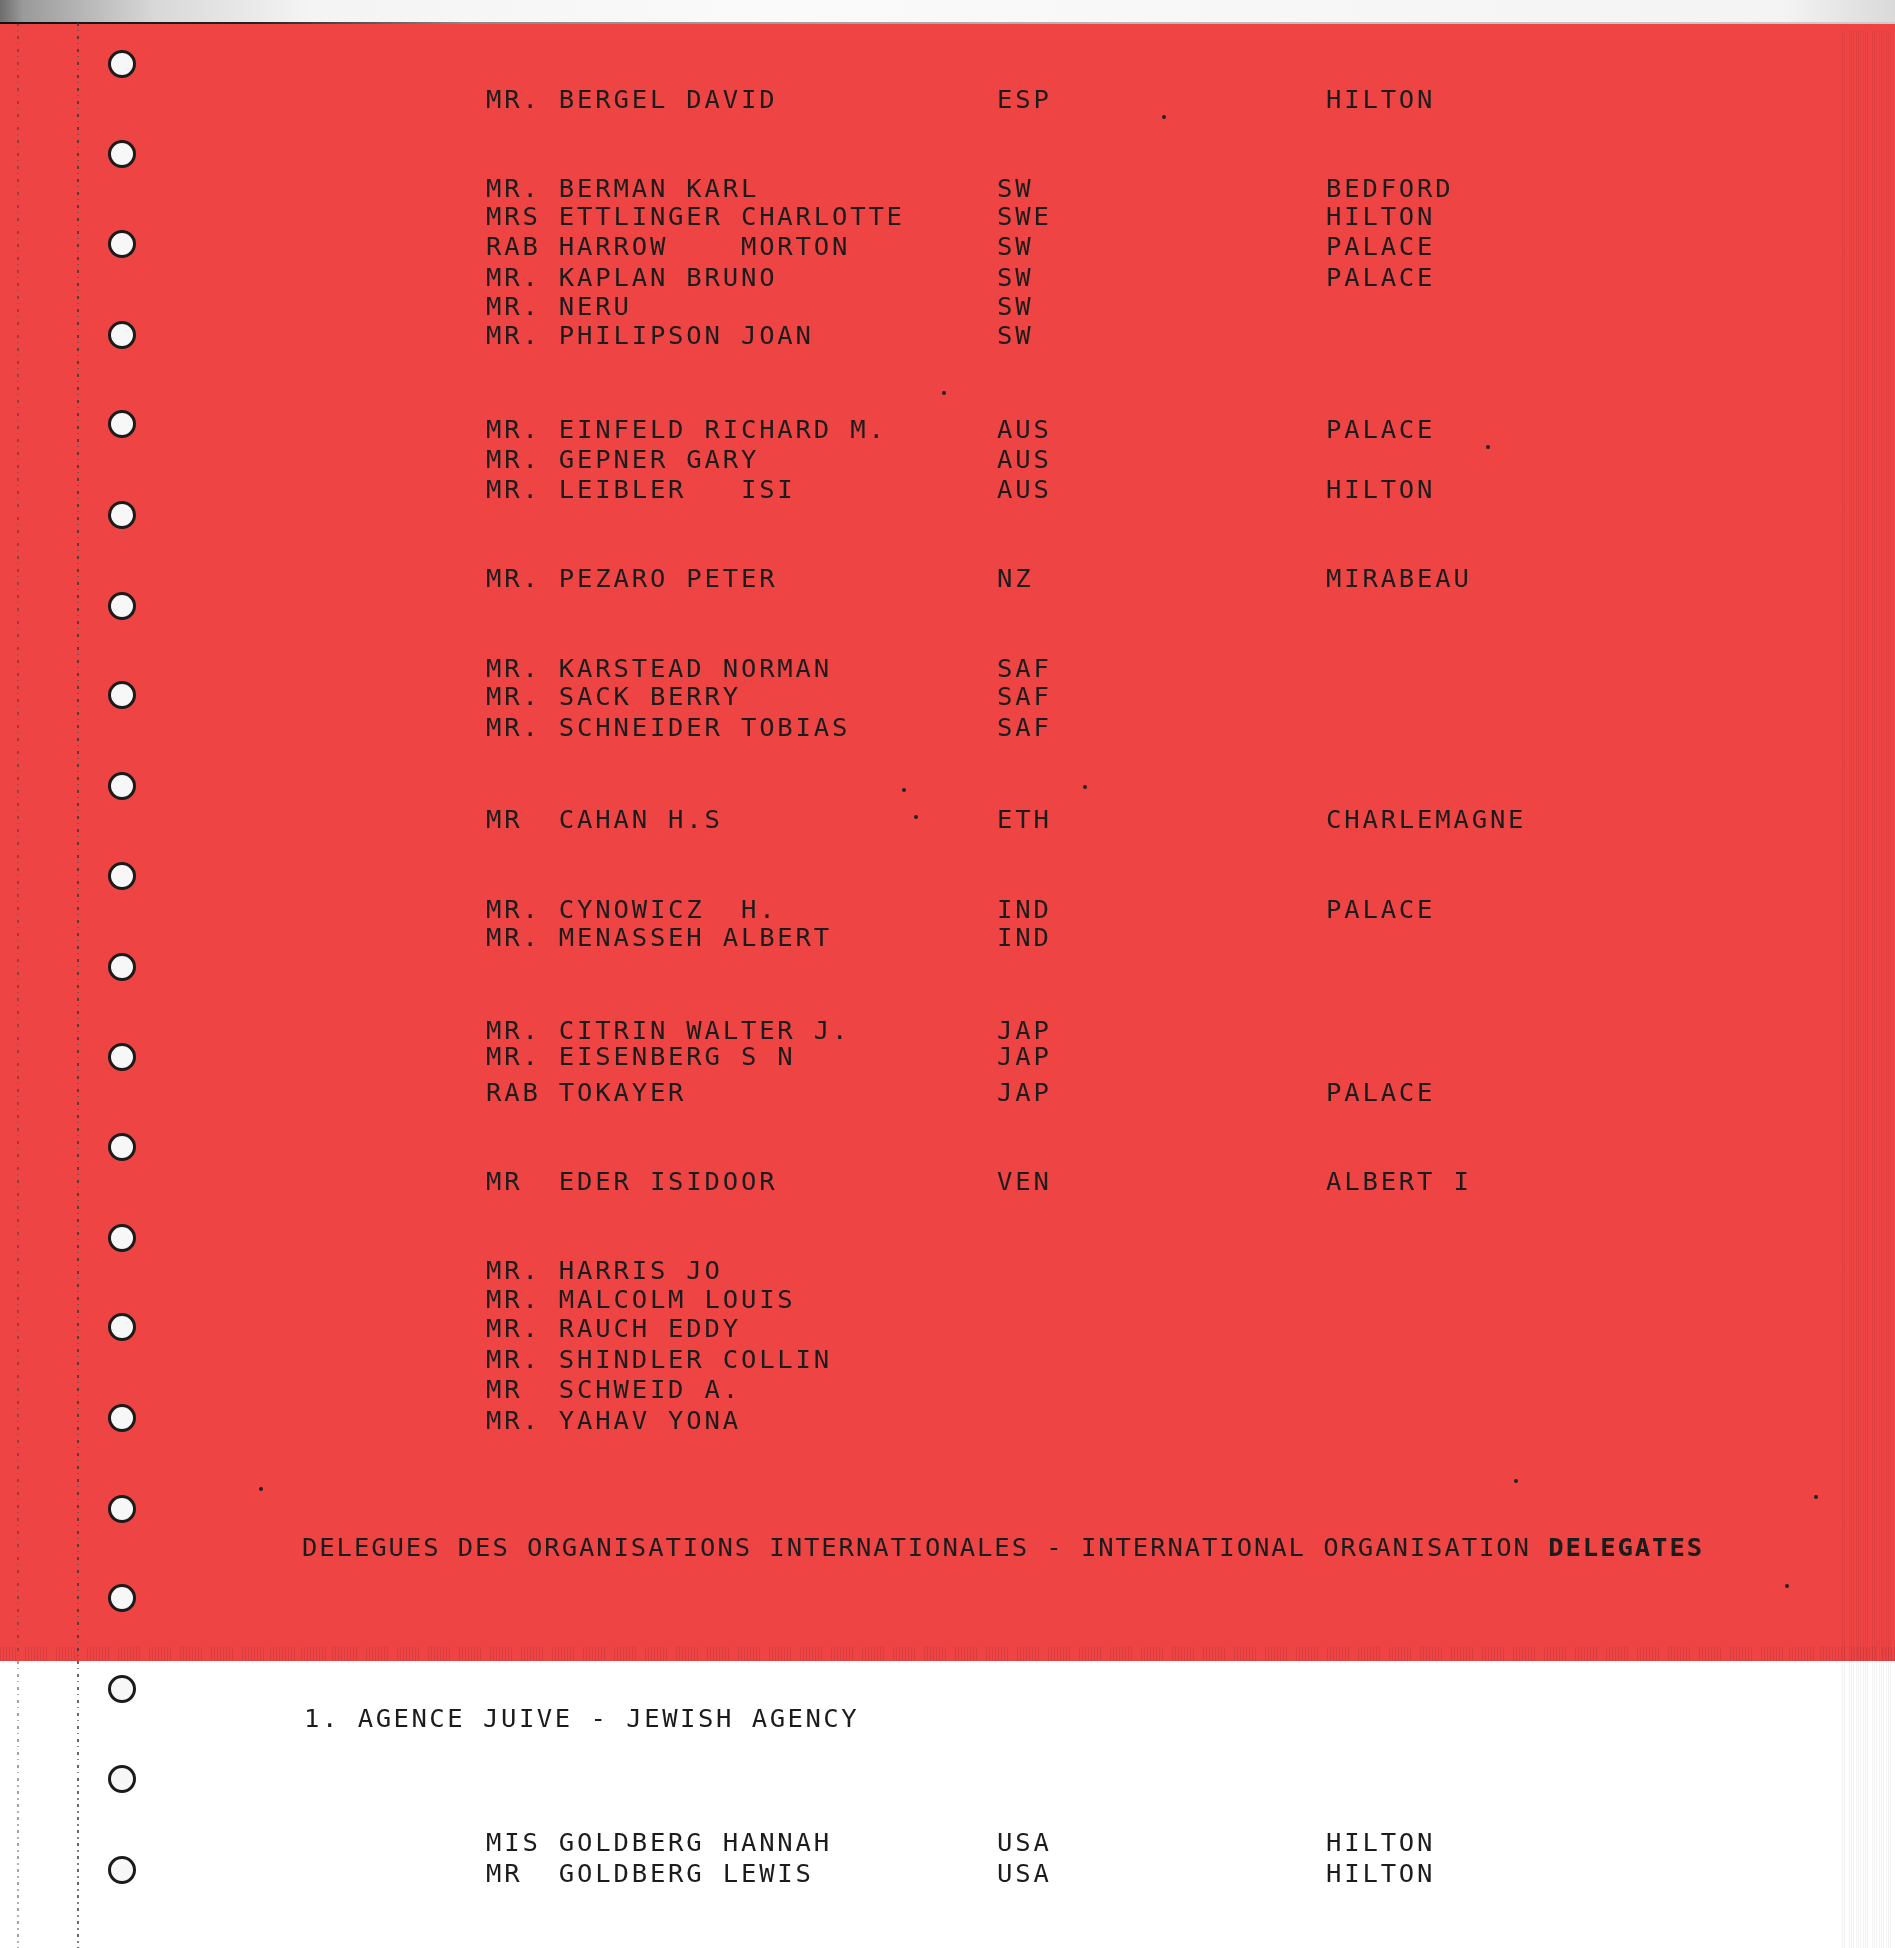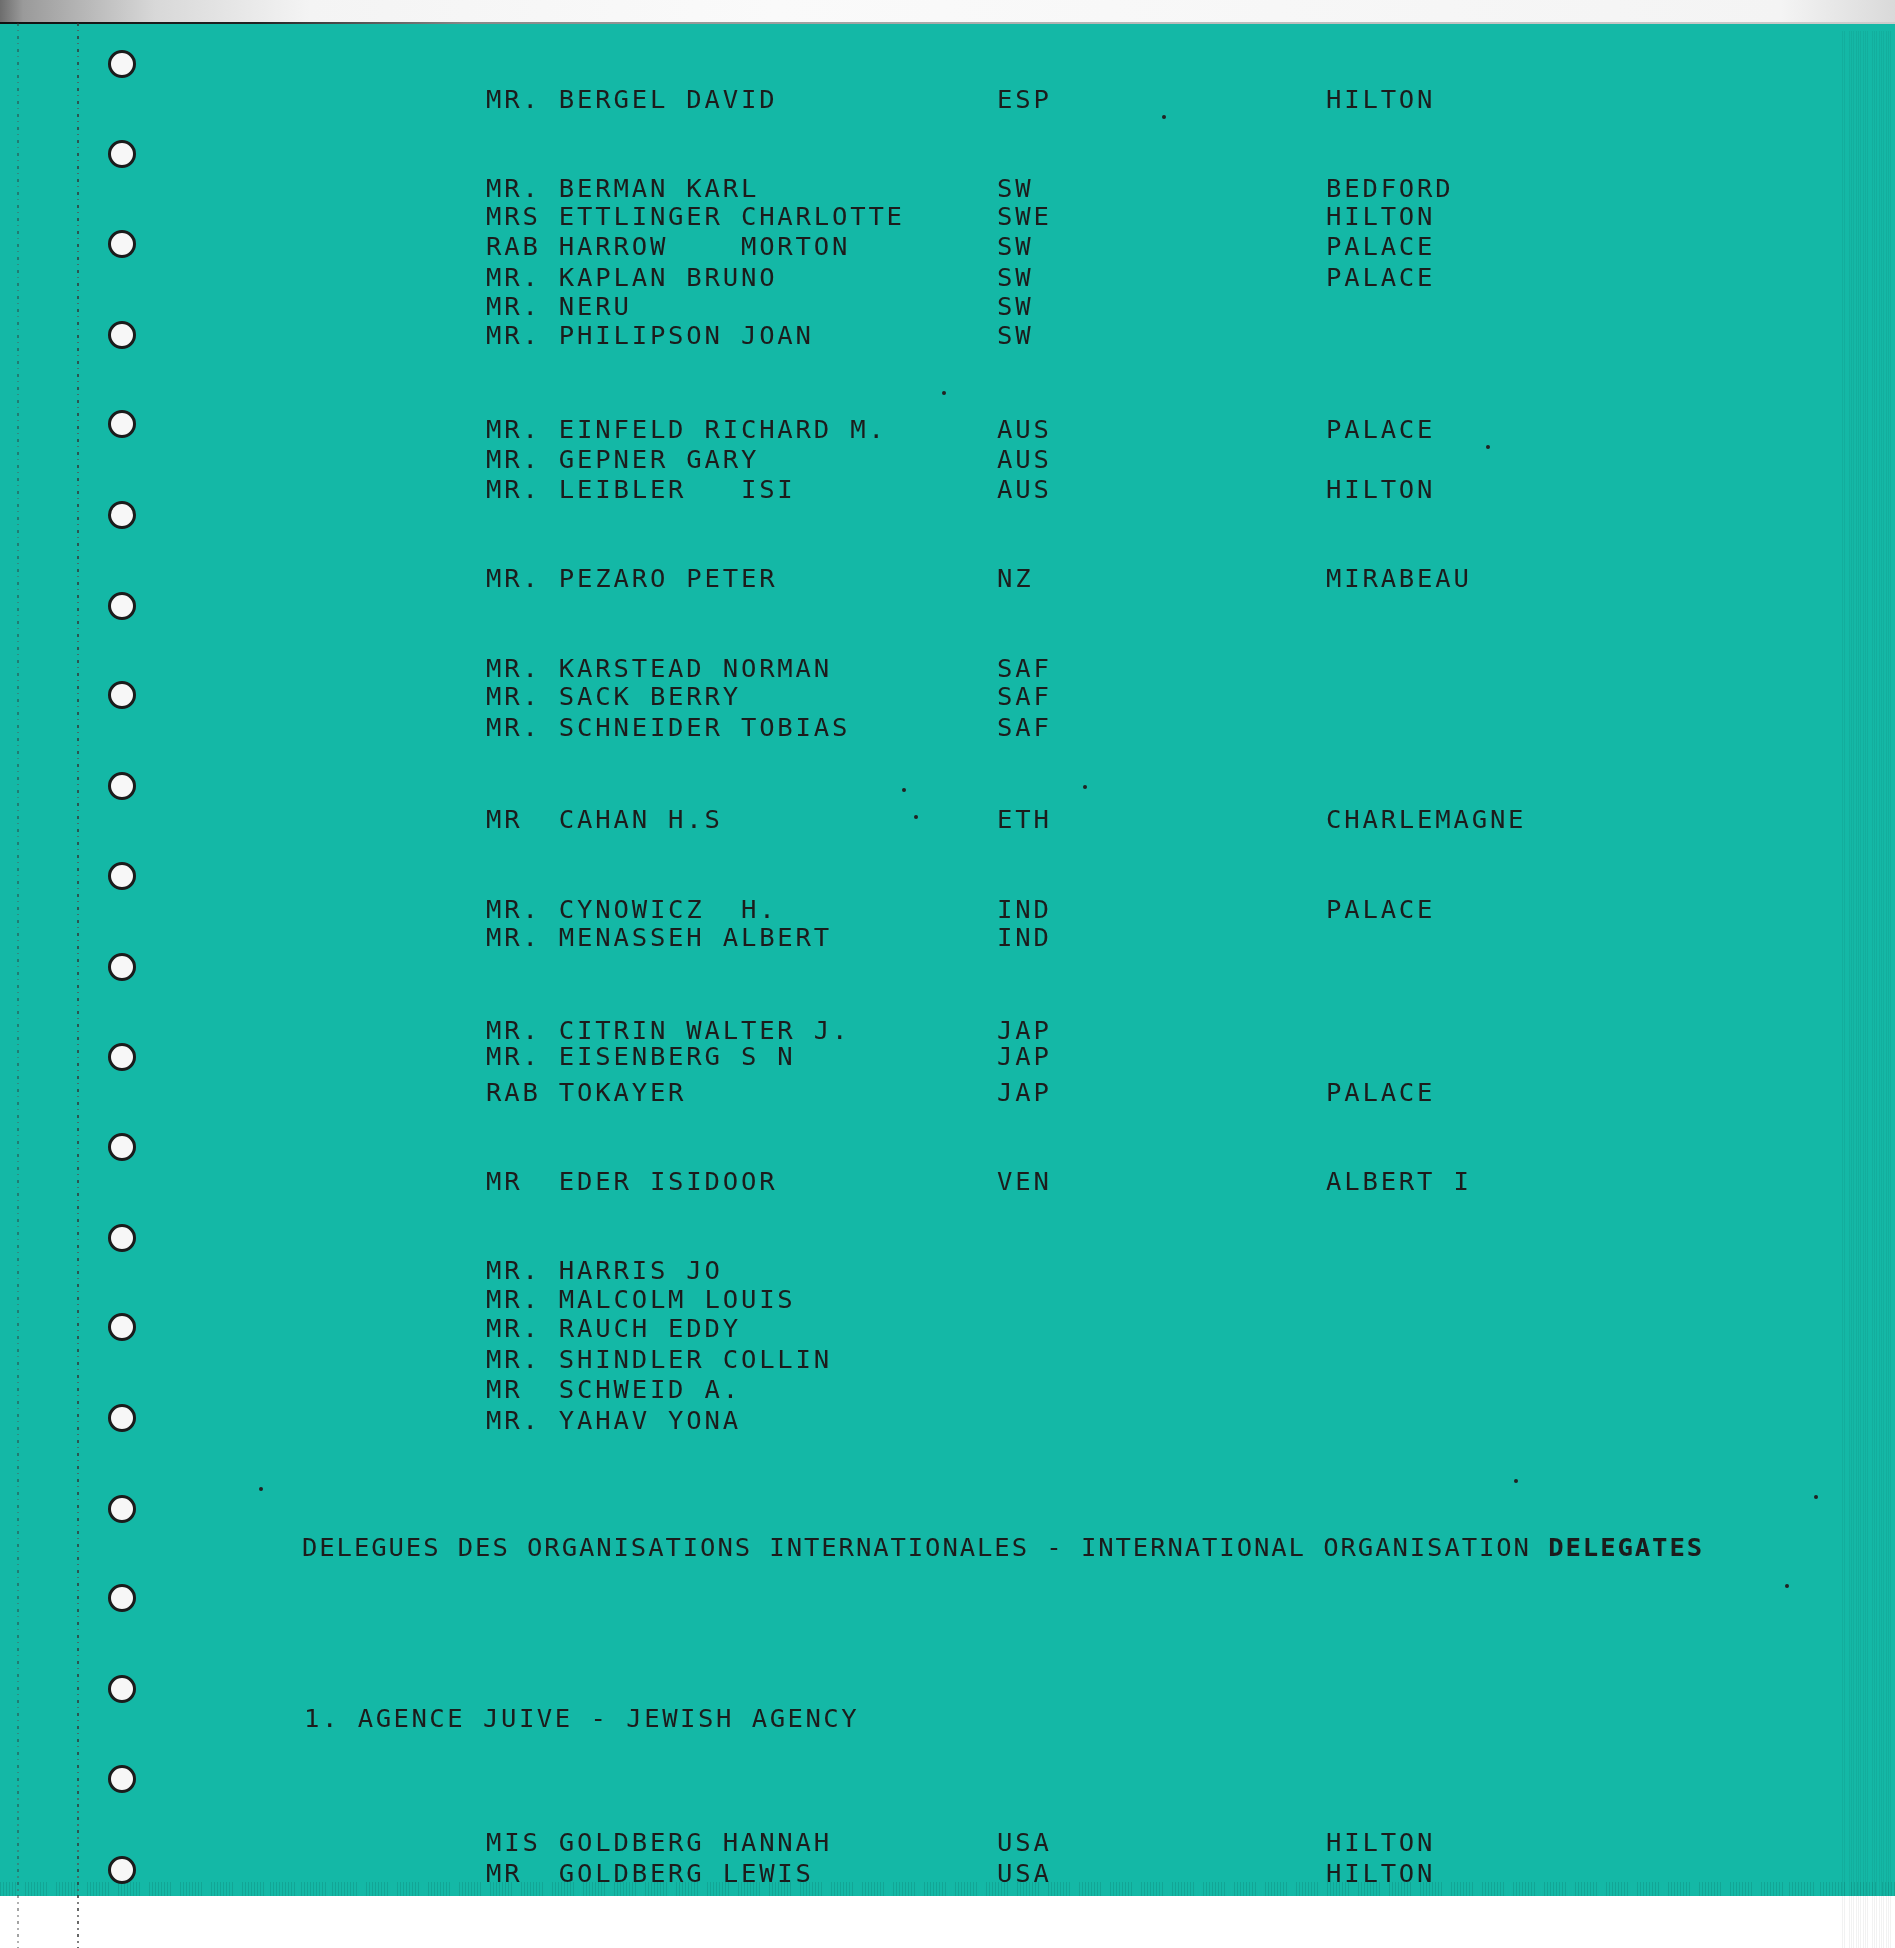--- a/index.html
+++ b/index.html
@@ -11,22 +11,22 @@
       width: 1896px;
       height: 1948px;
       position: relative;
       overflow: hidden;
       font-family: "DejaVu Sans Mono", "Liberation Mono", monospace;
       color: #1a1a1a;
     }
     .page {
       position: absolute;
       left: 0; top: 0;
-      width: 1896px; height: 1896px;
-      background: #14b8a6;
+      width: 1896px; height: 1661px;
+      background: #ef4444;
     }
     
     .top-strip {
       position: absolute;
       left: 0; top: 0;
       width: 1896px; height: 22px;
       background: linear-gradient(90deg, #6d6d6d 0px, #9a9a9a 23px, #d8d8d8 155px, #f4f4f4 310px, #fafafa 774px, #f4f4f4 1781px, #d9d9d9 1896px);
     }
     .top-rule {
       position: absolute;

